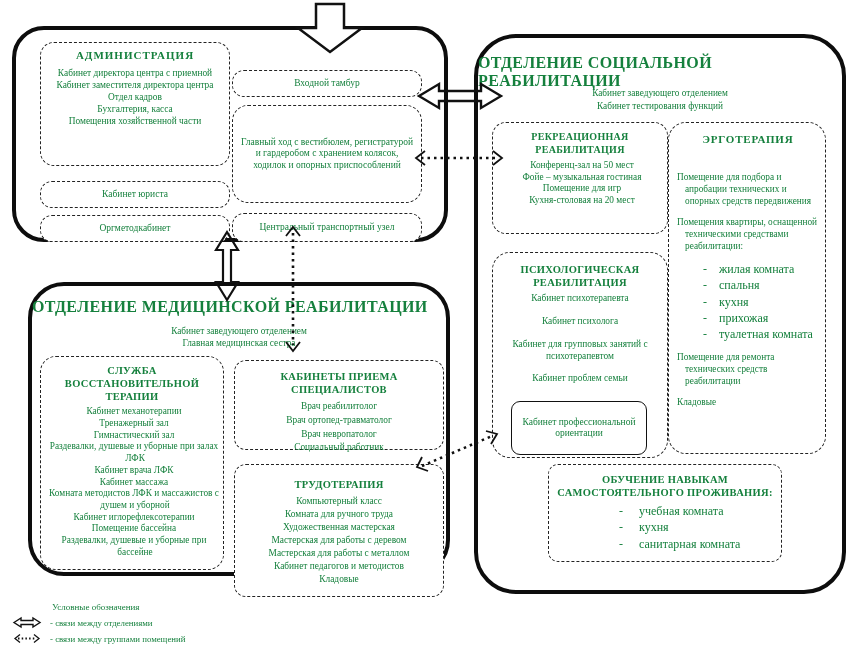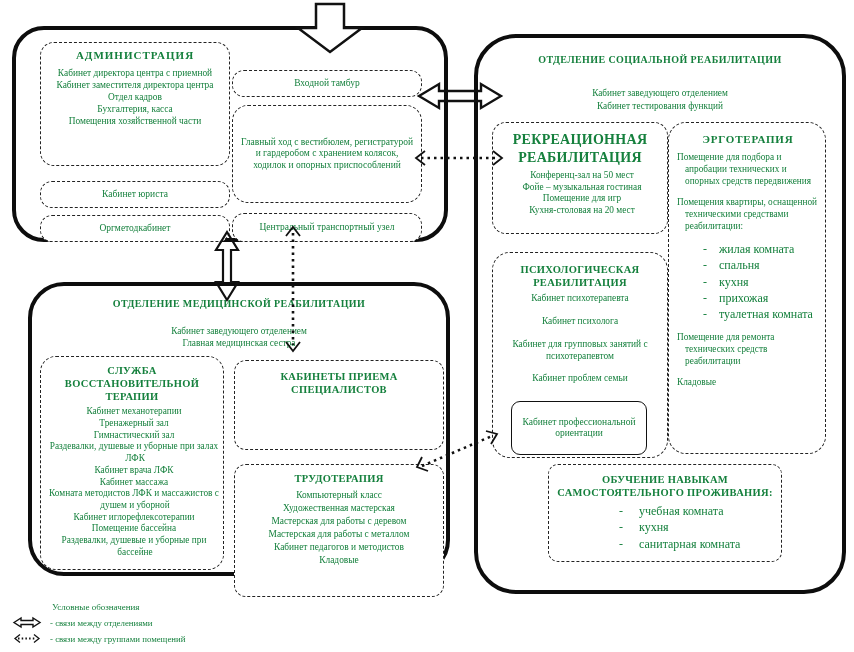--- a/index.html
+++ b/index.html
@@ -9,21 +9,21 @@
   }
   .big-block{position:absolute;border:4px solid #0d0d0d;border-radius:36px;background:#fff;box-sizing:border-box;}
   #admin-block{left:12px;top:26px;width:436px;height:216px;border-radius:32px;}
   #social-block{left:474px;top:34px;width:372px;height:560px;border-radius:42px;}
   #medical-block{left:28px;top:282px;width:422px;height:294px;}
 
   .dashed-box{position:absolute;border:1px dashed #222;border-radius:12px;background:#fff;box-sizing:border-box;padding:4px 6px;}
   .single-box{display:flex;align-items:center;justify-content:center;text-align:center;font-size:9.5px;line-height:1.2;margin-top:8px;}
 
   .box-title{font-weight:bold;text-align:center;font-size:10.5px;line-height:1.25;letter-spacing:.3px;margin:2px 0 4px;}
-  .block-title{position:absolute;width:100%;text-align:center;font-weight:bold;font-size:10px;letter-spacing:.4px;}
+  .block-title{position:absolute;width:100%;font-weight:bold;font-size:16px;letter-spacing:.4px;}
   .block-sub{position:absolute;width:100%;text-align:center;font-size:9.3px;line-height:1.2;}
 
   .center-item{text-align:center;font-size:9.4px;line-height:1.28;}
   .left-item{text-align:center;font-size:9.3px;line-height:1.26;padding-left:6px;text-indent:-2px;}
   .psy-item{text-align:center;font-size:9.4px;line-height:1.25;margin-bottom:11px;}
   .para{font-size:9.3px;line-height:1.3;margin:0 0 9px;padding-left:8px;text-indent:-8px;}
   .bullet{display:flex;font-size:12px;line-height:1.35;}
   .bullet::before{content:"-";flex:0 0 auto;margin-right:12px;}
   .ergo-rooms{margin:0 0 9px 26px;}
   .sl-rooms{margin:2px 0 0 62px;}
@@ -36,36 +36,36 @@
   #orgmetod-box{left:24px;top:177px;width:190px;height:27px;}
   #vestibule-box{left:216px;top:32px;width:190px;height:27px;}
   #entrance-box{left:216px;top:67px;width:190px;height:98px;border-radius:16px;}
   #transport-box{left:216px;top:175px;width:190px;height:29px;}
 
   
   #social-title{top:16px;}
   #social-sub1{top:50px;}
   #social-sub2{top:63px;}
   #recreation-box{left:14px;top:84px;width:176px;height:112px;border-radius:14px;padding:6px 8px;}
-  #recreation-box .box-title{font-size:14px;}
+  #recreation-box .box-title{font-size:10px;}
   #psychological-box{left:14px;top:214px;width:176px;height:206px;border-radius:18px;padding:8px 6px;}
   #psy-inner-box{position:absolute;left:18px;top:140px;width:136px;height:54px;border:1.5px solid #111;border-radius:9px;background:#fff;box-sizing:border-box;}
   #ergo-box{left:190px;top:84px;width:158px;height:332px;border-radius:18px;padding:8px 6px 8px 8px;}
-  #ergo-box .box-title{font-size:11px;letter-spacing:.8px;margin-bottom:4px;}
+  #ergo-box .box-title{font-size:11px;letter-spacing:.8px;margin-bottom:24px;}
   #selfliving-box{left:70px;top:426px;width:234px;height:98px;border-radius:10px;padding:6px 8px;}
 
   
   #medical-title{top:12px;}
   #medical-sub1{top:40px;}
   #medical-sub2{top:52px;}
   #restorative-box{left:8px;top:70px;width:184px;height:214px;border-radius:16px;padding:5px 4px;}
   #restorative-box .box-title{margin-bottom:3px;}
   #specialists-box{left:202px;top:74px;width:210px;height:90px;padding:7px 6px;}
   #specialists-box .center-item{line-height:1.45;}
-  #occupational-box{left:202px;top:178px;width:210px;height:133px;padding:5px 6px;}
+  #occupational-box{left:202px;top:178px;width:210px;height:133px;padding:11px 6px;}
   #occupational-box .center-item{line-height:1.38;}
 
   .arrow{position:absolute;}
   #top-arrow{left:292px;top:2px;}
   #h-hollow{left:416px;top:81px;}
   #h-dotted{left:412px;top:149px;}
   #v-hollow{left:213px;top:229px;}
   #v-dotted{left:284px;top:225px;}
   #diag-dotted{left:414px;top:426px;}
 
@@ -176,26 +176,33 @@
           <div class="left-item">Кабинет массажа</div>
           <div class="left-item">Комната методистов ЛФК и массажистов с душем и уборной</div>
           <div class="left-item">Кабинет иглорефлексотерапии</div>
           <div class="left-item">Помещение бассейна</div>
           <div class="left-item">Раздевалки, душевые и уборные при бассейне</div>
         </div>
     </div>
 
     <div class="dashed-box" id="specialists-box">
       <div class="box-title">КАБИНЕТЫ ПРИЕМА СПЕЦИАЛИСТОВ</div>
+      <div>
+          <div class="center-item">Врач реабилитолог</div>
+          <div class="center-item">Врач ортопед-травматолог</div>
+          <div class="center-item">Врач невропатолог</div>
+          <div class="center-item">Социальный работник</div>
+        </div>
     </div>
 
     <div class="dashed-box" id="occupational-box">
       <div class="box-title">ТРУДОТЕРАПИЯ</div>
       <div>
           <div class="center-item">Компьютерный класс</div>
+          <div class="center-item">Комната для ручного труда</div>
           <div class="center-item">Художественная мастерская</div>
           <div class="center-item">Мастерская для работы с деревом</div>
           <div class="center-item">Мастерская для работы с металлом</div>
           <div class="center-item">Кабинет педагогов и методистов</div>
           <div class="center-item">Кладовые</div>
         </div>
     </div>
   </div>
 
   <svg class="arrow" id="top-arrow" width="76" height="52" viewBox="0 0 76 52">

